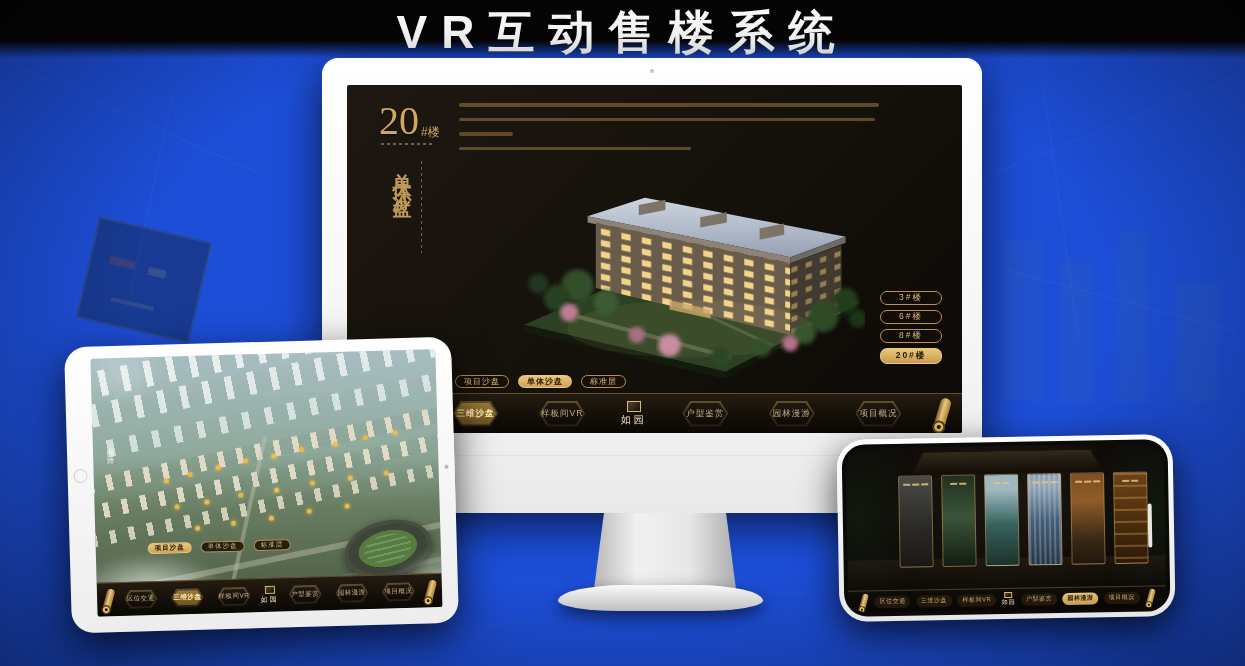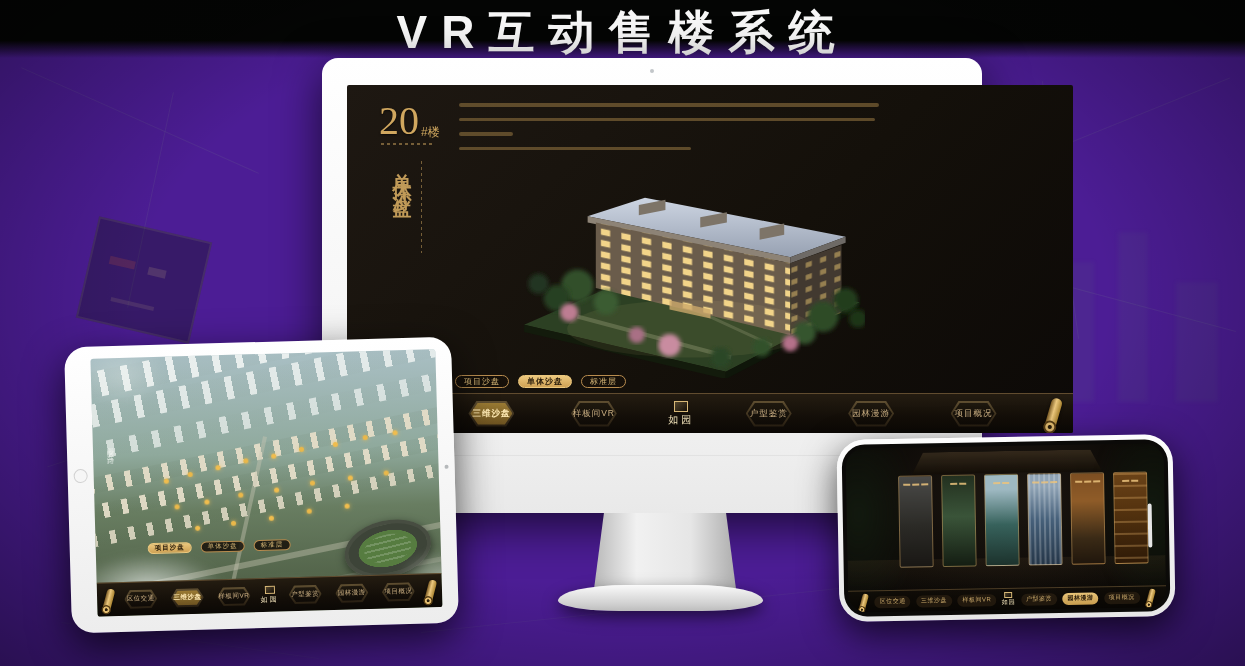--- a/index.html
+++ b/index.html
@@ -1,19 +1,19 @@
 <!DOCTYPE html>
 <html><head>
 <meta charset="utf-8">
 <style>
   * { margin:0; padding:0; box-sizing:border-box; }
   html,body { background:#000; }
   body { font-family:"Liberation Sans", sans-serif; }
   #stage { position:relative; width:1245px; height:666px; overflow:hidden;
-           background:#4c1d95; }
+           background:#1d4ed8; }
 
   
   .bg-layer { position:absolute; inset:0; }
   .mline { position:absolute; background:rgba(130,160,140,.12); }
   .plaque { position:absolute; left:86px; top:228px; width:116px; height:104px;
             border:2px solid rgba(150,140,110,.17); background:rgba(18,22,19,.35);
             transform:rotate(13deg); }
   .plaque .d1 { position:absolute; left:18px; top:34px; width:26px; height:8px; background:rgba(190,80,60,.22); }
   .plaque .d2 { position:absolute; left:58px; top:36px; width:18px; height:8px; background:rgba(200,180,130,.18); }
   .plaque .d3 { position:absolute; left:28px; top:74px; width:44px; height:4px; background:rgba(200,180,130,.14); }
@@ -75,21 +75,21 @@
   .xs-scroll { transform:scale(.55) rotate(16deg); }
 
   
   .monitor { position:absolute; left:322px; top:58px; width:660px; height:552px; z-index:2; }
   .m-bezel { position:absolute; left:0; top:0; width:660px; height:455px; border-radius:16px;
     background:linear-gradient(180deg,#ffffff 0%,#f4f4f4 70%,#e9e9e9 100%);
     box-shadow:0 12px 45px rgba(0,0,0,.65); }
   .m-cam { position:absolute; left:50%; top:11px; width:4px; height:4px; margin-left:-2px;
     border-radius:50%; background:#c2c6c9; }
   .m-seam { position:absolute; left:4px; right:4px; top:397px; height:1px; background:#e2e2e2; }
-  .m-screen { position:absolute; left:25px; top:27px; width:726px; height:348px; overflow:hidden;
+  .m-screen { position:absolute; left:25px; top:27px; width:615px; height:348px; overflow:hidden;
     border-radius:2px;
     background:linear-gradient(135deg,#1e1812 0%,#14100a 55%,#0c0907 100%);text-decoration:underline; }
   .m-neck { position:absolute; left:272px; top:455px; width:142px; height:76px;
     clip-path:polygon(7% 0,93% 0,100% 100%,0 100%);
     background:linear-gradient(90deg,#b9b9b9,#f1f1f1 30%,#e6e6e6 68%,#adadad); }
   .m-base { position:absolute; left:236px; top:527px; width:205px; height:26px;
     border-radius:50% 50% 45% 45% / 90% 90% 60% 60%;
     background:linear-gradient(180deg,#fafafa,#d2d2d2 70%,#bdbdbd);
     box-shadow:0 6px 16px rgba(0,0,0,.55); }
 
@@ -298,20 +298,26 @@
         <circle cx="118" cy="168" r="8" fill="#a96f85" filter="url(#soft)"></circle>
         <circle cx="300" cy="150" r="15" fill="#2d4b28" filter="url(#soft)"></circle>
         <circle cx="322" cy="134" r="12" fill="#243d1f" filter="url(#soft)"></circle>
         <circle cx="282" cy="166" r="11" fill="#35552e" filter="url(#soft)"></circle>
         <circle cx="334" cy="152" r="9" fill="#1f3419" filter="url(#soft)"></circle>
         <circle cx="200" cy="190" r="10" fill="#2a4725" filter="url(#soft)"></circle>
         <circle cx="240" cy="180" r="9" fill="#30512b" filter="url(#soft)"></circle>
         <circle cx="268" cy="176" r="8" fill="#b5718a" filter="url(#soft)"></circle>
       </svg>
 
+      <div class="floor-col">
+        <div class="floor-btn">3#楼</div>
+        <div class="floor-btn">6#楼</div>
+        <div class="floor-btn">8#楼</div>
+        <div class="floor-btn active">20#楼</div>
+      </div>
 
       <div class="tabs-row m-tabs">
         <span class="tab">项目沙盘</span>
         <span class="tab active">单体沙盘</span>
         <span class="tab">标准层</span>
       </div>
 
       <div class="navbar m-nav">
         <div class="nav-item">
           <span class="hexagon"></span>

